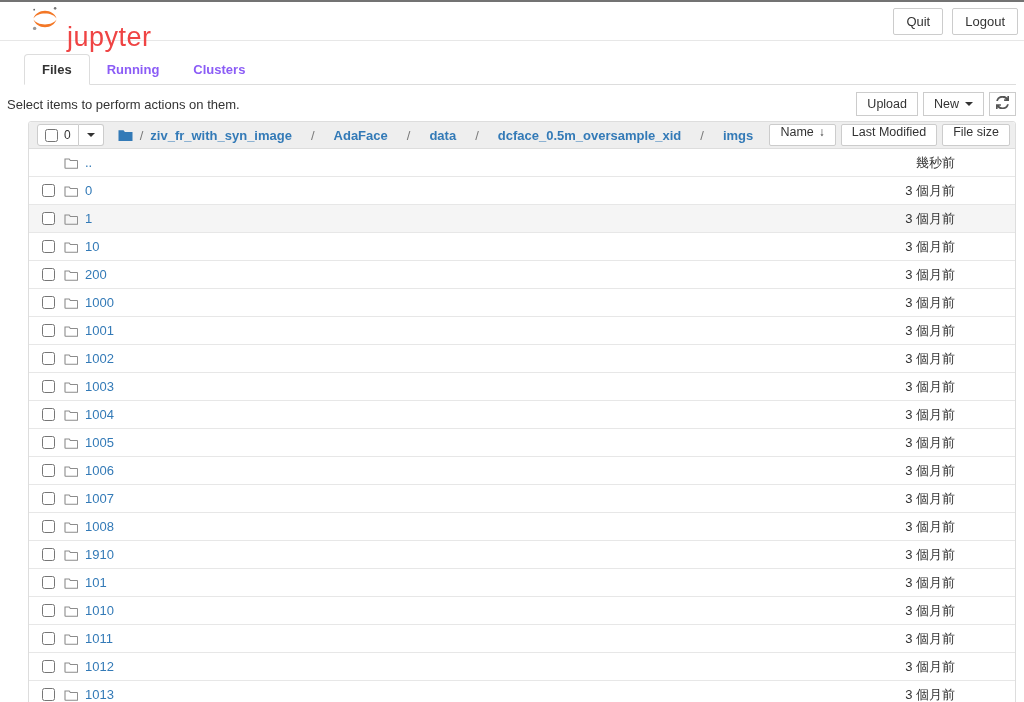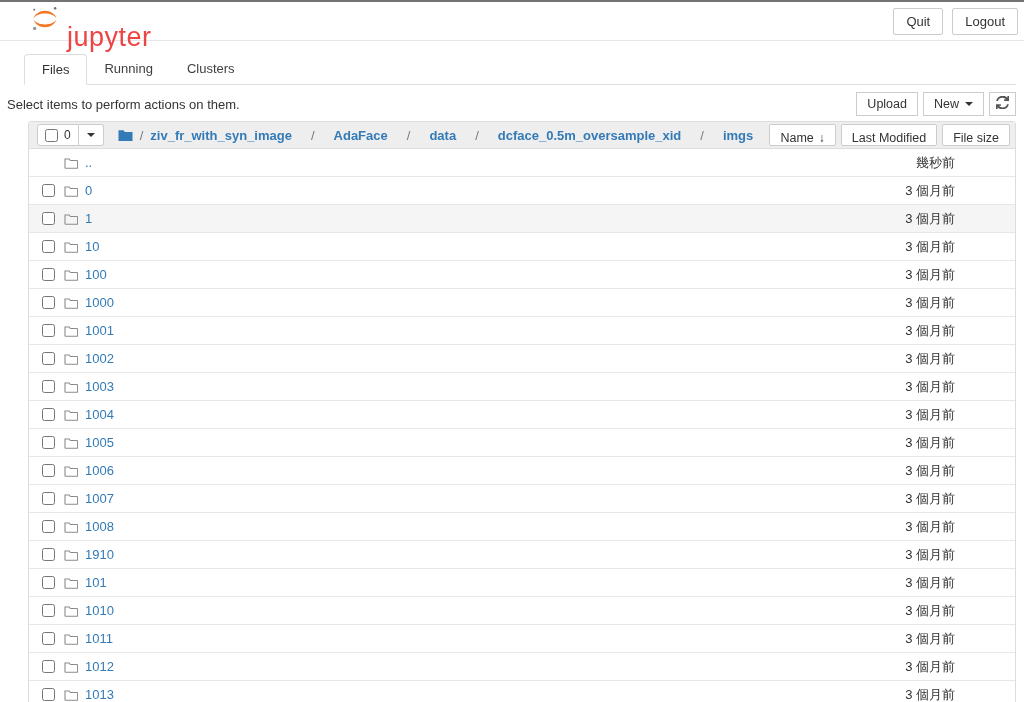--- a/index.html
+++ b/index.html
@@ -12,25 +12,25 @@
   
   .app-header { height: 39px; border-bottom: 1px solid #e7e7e7; display: flex;
     align-items: center; padding: 0 6px 0 30px; background: #fff; }
   .logo { display: flex; align-items: center; gap: 7px; cursor: pointer; }
   .logo-text { font-size: 27px; color: #ef4444; letter-spacing: .5px; margin-top: 33px; }
   .hdr-btns { margin-left: auto; display: flex; gap: 9px; }
   .btn { background: #fff; border: 1px solid #ccc; border-radius: 2px; color: #333;
     font-size: 13px; padding: 5px 12px; cursor: pointer; font-family: inherit; }
 
   
-  .tabs { display: flex; align-items: flex-start; margin: 13px 8px 0 24px; border-bottom: 1px solid #ddd; }
+  .tabs { display: flex; align-items: center; margin: 13px 8px 0 24px; border-bottom: 1px solid #ddd; font-weight: bold; }
   .tab { font-size: 13px; padding: 7px 17px; cursor: pointer; margin-bottom: -1px; }
   .tab.active { background: #fff; border: 1px solid #ddd; border-bottom: 1px solid #fff;
     border-radius: 4px 4px 0 0; color: #333; }
-  .tab.link { color: #404040; }
+  .tab.link { color: #8b5cf6; }
 
   
   .toolbar { display: flex; align-items: center; margin: 6px 8px 4px 7px; height: 26px; }
   .toolbar-hint { font-size: 13px; color: #333; }
   .toolbar-btns { margin-left: auto; display: flex; gap: 5px; align-items: center; }
   .sm-btn { background: #fff; border: 1px solid #ccc; border-radius: 0; color: #333;
     font-size: 12.5px; padding: 4px 10px; cursor: pointer; display: flex; align-items: center;
     gap: 6px; font-family: inherit; height: 24px; }
   .caret { display: inline-block; width: 0; height: 0; border-left: 4px solid transparent;
     border-right: 4px solid transparent; border-top: 4px solid #333; }
@@ -45,21 +45,21 @@
     padding: 0 7px; display: flex; align-items: center; gap: 6px; font-size: 12px; cursor: pointer; }
   .caret-btn { background: #fff; border: 1px solid #ccc; border-left: none; border-radius: 0 3px 3px 0;
     height: 22px; padding: 0 8px; display: flex; align-items: center; cursor: pointer; }
   .cb-btn input { width: 13px; height: 13px; margin: 0; cursor: pointer; }
   .breadcrumb { flex: 1; display: flex; align-items: center; gap: 7px; margin-left: 14px;
     font-size: 13px; font-weight: bold; overflow: hidden; white-space: nowrap; }
   .bc-sep { color: #7a7a7a; font-weight: normal; }
   .bc-link { color: #337ab7; cursor: pointer; }
   .sort-btn { background: #fff; border: 1px solid #ccc; border-radius: 2px; color: #333;
     font-size: 12.5px; height: 22px; padding: 0 10px; margin-left: 5px; cursor: pointer;
-    display: flex; align-items: flex-end; gap: 5px; font-family: inherit; }
+    display: flex; align-items: flex-start; gap: 5px; font-family: inherit; }
   .sort-arrow { font-weight: bold; font-size: 12px; }
 
   
   .row { height: 28px; border-top: 1px solid #e7e7e7; display: flex; align-items: center;
     font-size: 13px; background: #fff; }
   .row:first-child { border-top: none; height: 27px; }
   .row.highlighted { background: #f5f5f5; }
   .cb-cell { width: 14px; margin-left: 13px; display: flex; align-items: center; }
   .cb-cell input { width: 13px; height: 13px; margin: 0; cursor: pointer; }
   .icon-cell { margin-left: 8px; width: 16px; display: flex; align-items: center; }
@@ -207,21 +207,21 @@
   </div>
       <div class="row">
     <span class="cb-cell">
       <input type="checkbox" style="">
     </span>
     <span class="icon-cell">
       <svg width="14" height="12" viewBox="0 0 14 12">
         <path d="M1 2h4.2l1.2 1.5H13a.6.6 0 0 1 .6.6v6.6a.6.6 0 0 1-.6.6H1.6a.6.6 0 0 1-.6-.6V2z" fill="none" stroke="#8c8c8c" stroke-width="1.1"></path>
       </svg>
     </span>
-    <a class="item-link" href="#">100</a>
+    <a class="item-link" href="#">200</a>
     <span class="date-cell">3 個月前</span>
     <span class="size-cell"></span>
   </div>
       <div class="row">
     <span class="cb-cell">
       <input type="checkbox" style="">
     </span>
     <span class="icon-cell">
       <svg width="14" height="12" viewBox="0 0 14 12">
         <path d="M1 2h4.2l1.2 1.5H13a.6.6 0 0 1 .6.6v6.6a.6.6 0 0 1-.6.6H1.6a.6.6 0 0 1-.6-.6V2z" fill="none" stroke="#8c8c8c" stroke-width="1.1"></path>

